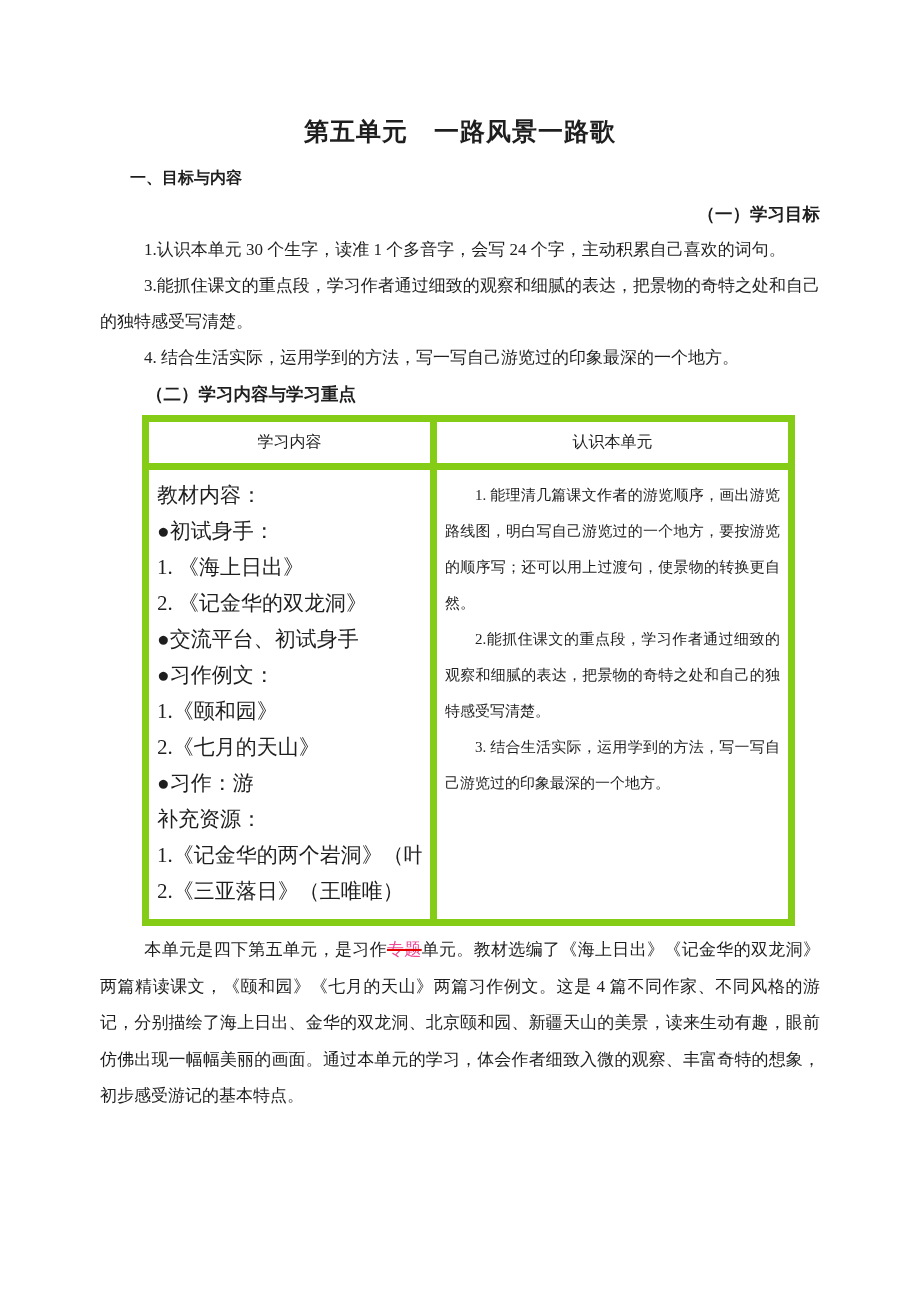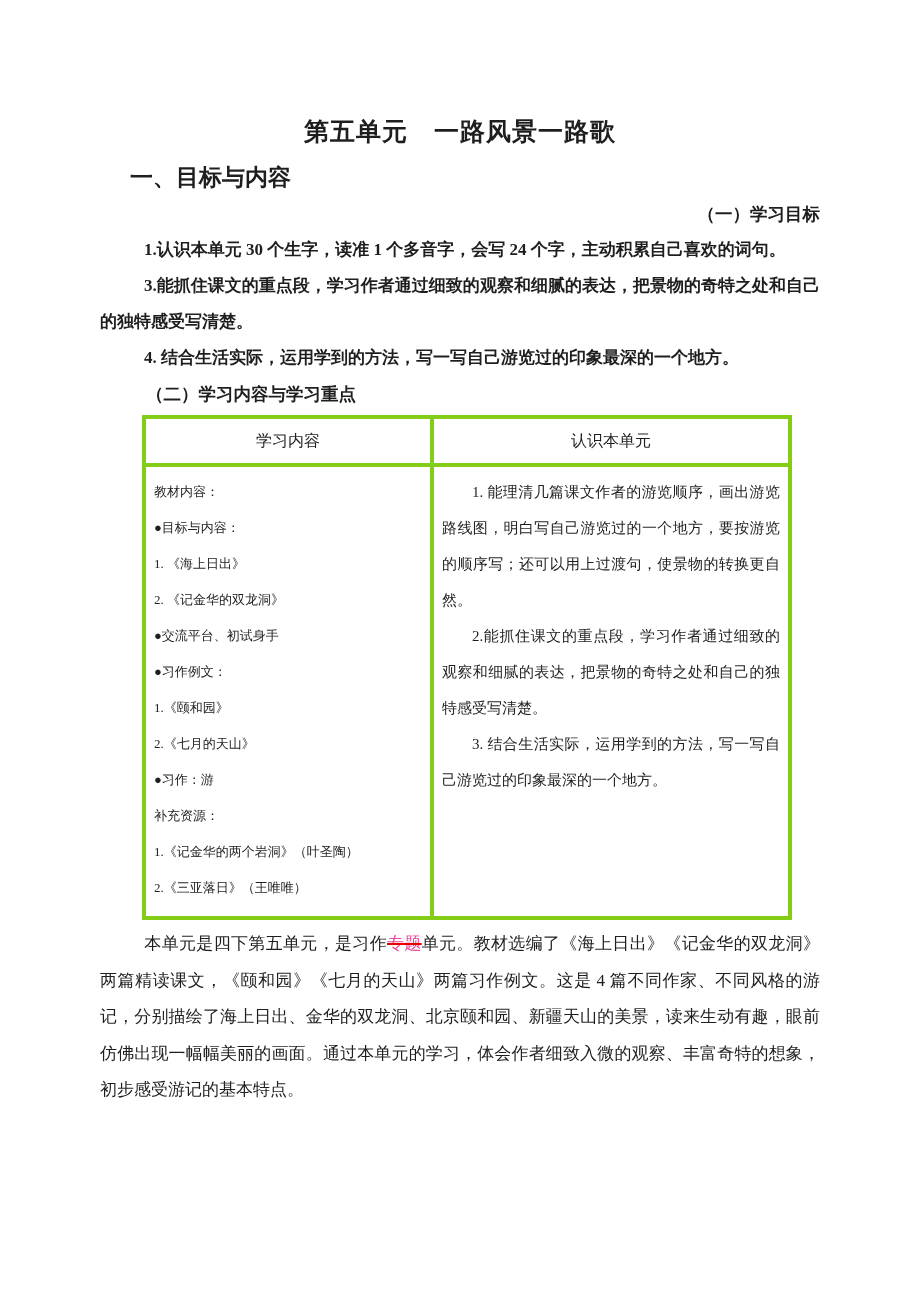--- a/index.html
+++ b/index.html
@@ -18,65 +18,64 @@
     background: #ffffff;
   }
   .doc-title {
     font-size: 25px;
     font-weight: bold;
     text-align: center;
     line-height: 40px;
     letter-spacing: 1px;
   }
   .h-level1 {
-    font-size: 23px;
+    font-size: 16px;
     font-weight: bold;
     line-height: 36px;
     margin-top: 8px;
     margin-left: 30px;
   }
   .h-sub {
     font-size: 17.5px;
     font-weight: bold;
     line-height: 36px;
   }
   .h-goals   { margin-left: 68px; text-align: right; }
   .h-content { margin-left: 46px; }
   .h-design  { margin-left: 68px; line-height: 34px; }
   .body-para {
     font-size: 17px;
     line-height: 36px;
     text-align: justify;
     text-indent: 44px;
-    font-weight: bold;
   }
   .content-table {
     border-collapse: collapse;
     table-layout: fixed;
     width: 646px;
     margin-left: 42px;
     margin-top: 3px;
   }
   .content-table th,
   .content-table td {
-    border: 4px solid #84cc16;
+    border: 7px solid #84cc16;
     vertical-align: top;
   }
   .content-table th {
     font-weight: normal;
     font-size: 16px;
     text-align: center;
     height: 48px;
     vertical-align: middle;
   }
   .col-left  { width: 288px; }
   .col-right { width: 358px; }
   .content-table td { padding: 7px 8px 10px 8px; }
   .cell-line {
-    font-size: 13px;
+    font-size: 21px;
     line-height: 36px;
     white-space: nowrap;
     overflow: hidden;
   }
   .cell-para {
     font-size: 15px;
     line-height: 36px;
     text-align: justify;
     text-indent: 30px;
   }
@@ -119,21 +118,21 @@
     <thead>
       <tr>
         <th>学习内容</th>
         <th>认识本单元</th>
       </tr>
     </thead>
     <tbody>
       <tr>
         <td>
           <div class="cell-line">教材内容：</div>
-          <div class="cell-line">●目标与内容：</div>
+          <div class="cell-line">●初试身手：</div>
           <div class="cell-line">1. 《海上日出》</div>
           <div class="cell-line">2. 《记金华的双龙洞》</div>
           <div class="cell-line">●交流平台、初试身手</div>
           <div class="cell-line">●习作例文：</div>
           <div class="cell-line">1.《颐和园》</div>
           <div class="cell-line">2.《七月的天山》</div>
           <div class="cell-line">●习作：游</div>
           <div class="cell-line">补充资源：</div>
           <div class="cell-line">1.《记金华的两个岩洞》（叶圣陶）</div>
           <div class="cell-line">2.《三亚落日》（王唯唯）</div>

